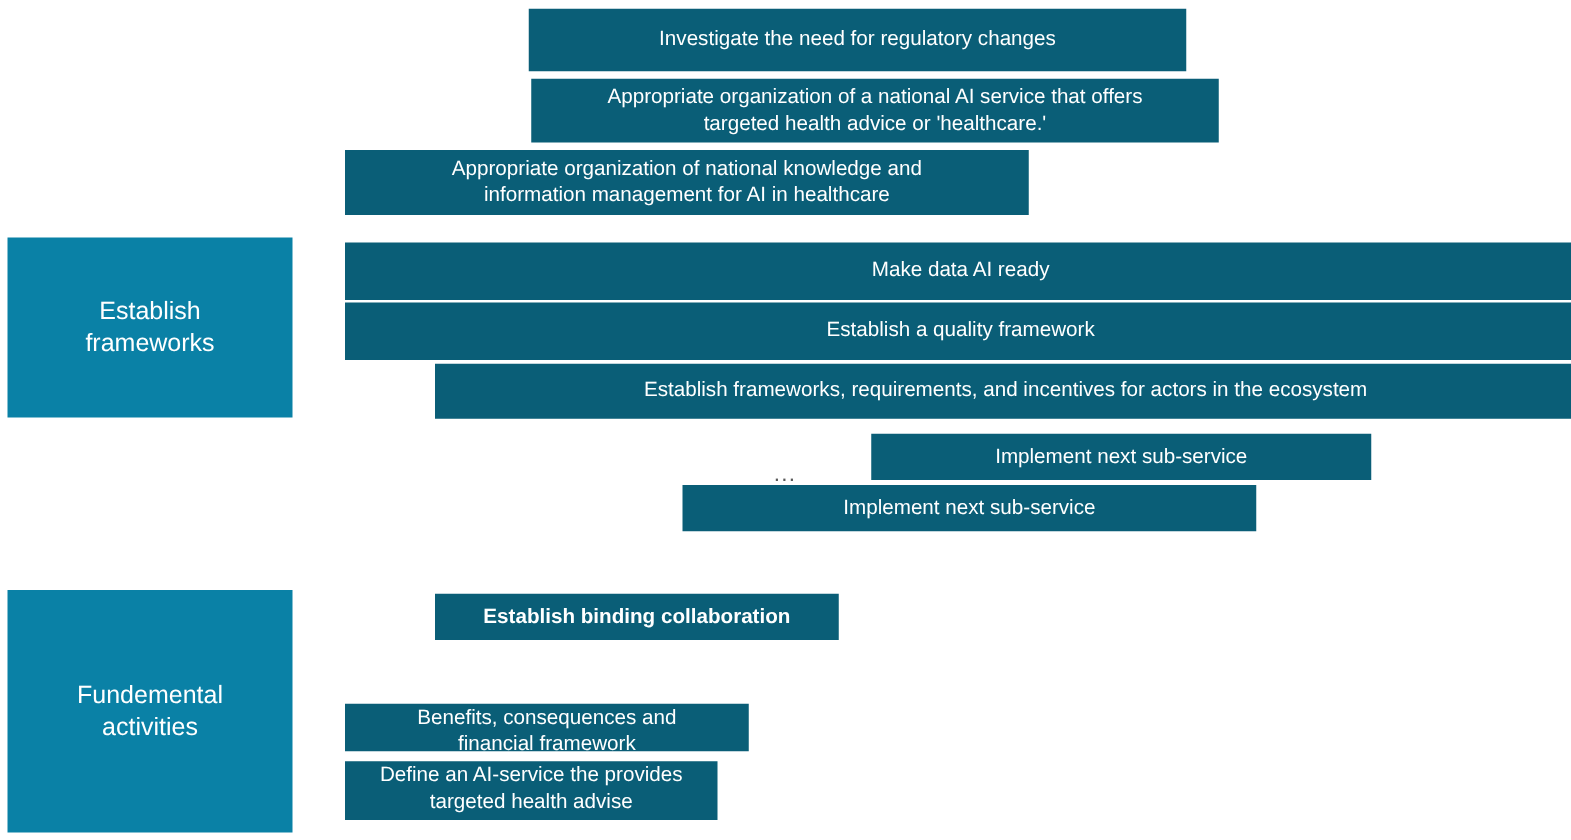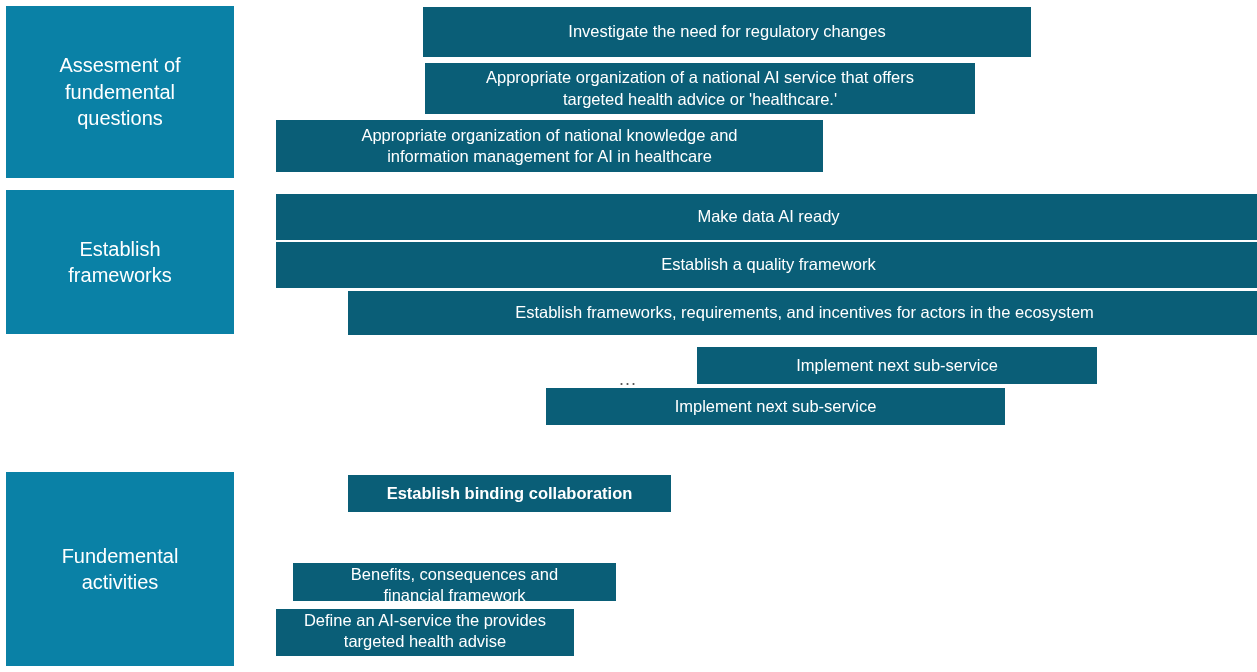--- a/index.html
+++ b/index.html
@@ -59,25 +59,22 @@
     line-height: 1;
     letter-spacing: 1px;
     font-family: "Liberation Sans", sans-serif;
   }
 </style>
 </head>
 <body>
 
 <div id="canvas">
 
-  <div class="phase-label" style="left:6px; top:6px; width:228px; height:172px;">Assesment of
-fundemental
-questions</div>
 
-  <div class="task-bar" style="left:423px; top:7px; width:608px; height:50px;">Investigate the need for regulatory changes</div>
+  <div class="task-bar" style="left:423px; top:7px; width:526px; height:50px;">Investigate the need for regulatory changes</div>
 
   <div class="task-bar" style="left:425px; top:63px; width:550px; height:51px;">Appropriate organization of a national AI service that offers
 targeted health advice or 'healthcare.'</div>
 
   <div class="task-bar" style="left:276px; top:120px; width:547px; height:52px;">Appropriate organization of national knowledge and
 information management for AI in healthcare</div>
 
   <div class="phase-label" style="left:6px; top:190px; width:228px; height:144px;">Establish
 frameworks</div>
 
@@ -94,21 +91,21 @@
 
   <div class="task-bar" style="left:546px; top:388px; width:459px; height:37px;">Implement next sub-service</div>
 
 
   <div class="phase-label" style="left:6px; top:472px; width:228px; height:194px;">Fundemental
 activities</div>
 
   <div class="task-bar" style="left:348px; top:475px; width:323px; height:37px;font-weight:bold;">Establish  binding collaboration</div>
 
 
-  <div class="task-bar overflow" style="left:276px; top:563px; width:323px; height:38px;margin-left:17px;">
+  <div class="task-bar overflow" style="left:276px; top:563px; width:323px; height:38px;">
     <span>Benefits, consequences and
 financial framework</span>
   </div>
 
   <div class="task-bar overflow" style="left:276px; top:609px; width:298px; height:47px;">
     <span>Define an AI-service the provides
 targeted health advise</span>
   </div>
 
 </div>

